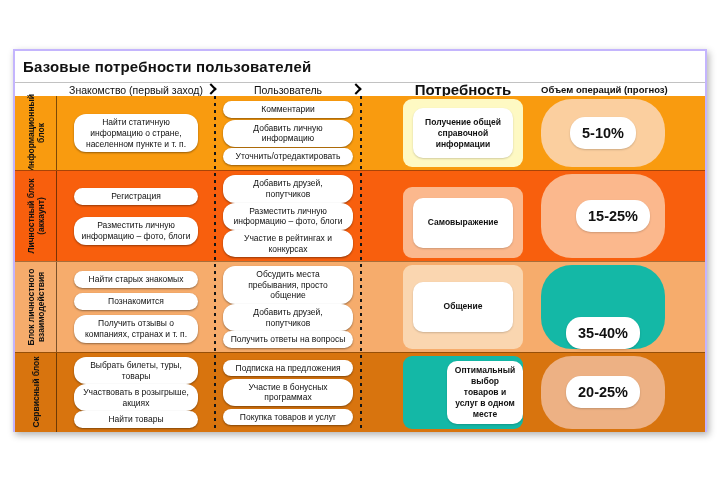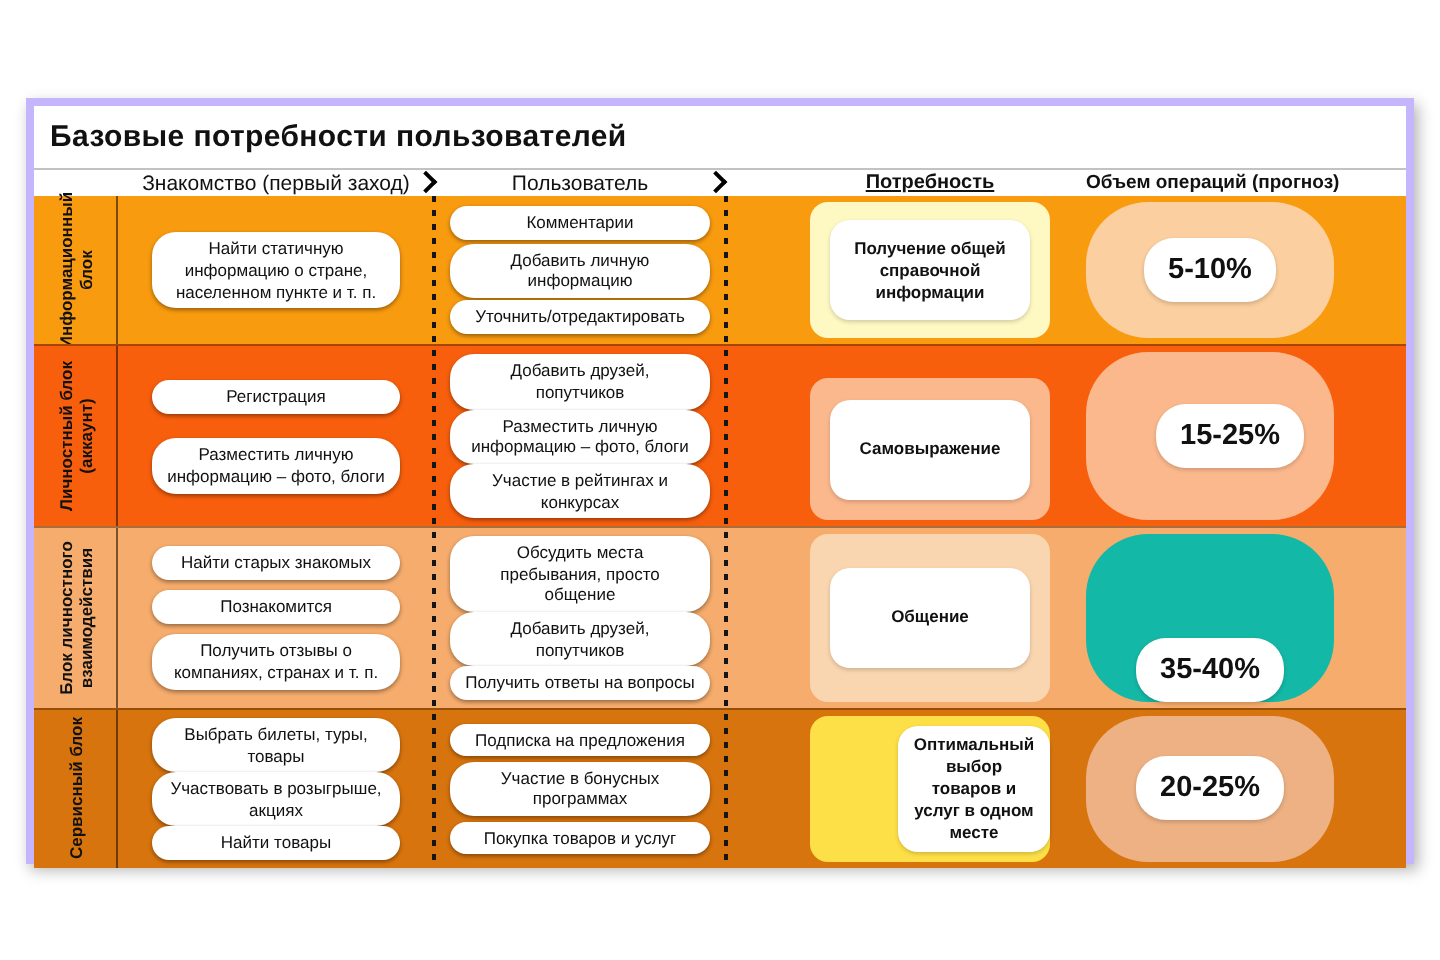--- a/index.html
+++ b/index.html
@@ -1,34 +1,34 @@
 <!DOCTYPE html>
 <html><head>
 <meta charset="utf-8">
 <style>
   * { margin:0; padding:0; box-sizing:border-box; }
   html,body { width:720px; height:480px; background:#ffffff; overflow:hidden;
               font-family:"Liberation Sans","DejaVu Sans",sans-serif; color:#111; }
   .page { position:relative; width:720px; height:480px; background:#fff; }
 
   .slide { position:absolute; left:13px; top:49px; width:694px; height:383px;
-           background:#fff; border:4px solid #c4b5fd;
+           background:#fff; border:2px solid #c4b5fd;
            box-shadow:2px 3px 7px rgba(0,0,0,.30); }
 
   .slide-title { height:31px; padding:7px 0 0 8px; font-size:15px; font-weight:bold;
                  letter-spacing:.2px; }
   .title-rule { height:0; border-top:1px solid #c2c2c2; }
 
   .colheads { position:relative; height:13px; display:flex; align-items:center; }
   .ch { text-align:center; white-space:nowrap; }
   .ch-spacer1 { width:42px; }
   .ch-first  { width:158px; font-size:10.5px; }
   .ch-user   { width:146px; font-size:10.5px; }
   .ch-spacer2 { width:42px; }
-  .ch-need   { width:120px; font-size:10px; font-weight:bold;text-decoration:underline; }
+  .ch-need   { width:120px; font-size:15px; font-weight:bold; }
   .ch-spacer3 { width:18px; }
   .ch-vol    { width:124px; font-size:9.5px; font-weight:bold; }
   .chev { position:absolute; top:2px; width:8px; height:8px;
           border-top:2.6px solid #000; border-right:2.6px solid #000;
           transform:rotate(45deg); }
   .chev1 { left:192px; } .chev2 { left:337px; }
 
   .table { position:relative; height:336px; display:flex; flex-direction:column; }
   .vdash { position:absolute; top:0; bottom:0; width:2px; z-index:3;
            background:repeating-linear-gradient(to bottom,#151515 0 3px,transparent 3px 7px); }
@@ -165,21 +165,21 @@
           <div class="pill">Выбрать билеты, туры, товары</div>
           <div class="pill">Участвовать в розыгрыше, акциях</div>
           <div class="pill">Найти товары</div>
         </div>
         <div class="cell col2">
           <div class="pill">Подписка на предложения</div>
           <div class="pill">Участие в бонусных программах</div>
           <div class="pill">Покупка товаров и услуг</div>
         </div>
         <div class="gap-a"></div>
-        <div class="panel p3" style="background: #fde047; padding-left: 44px;">
+        <div class="panel p3" style="background: #14b8a6; padding-left: 44px;">
           <div class="needbox">Оптимальный выбор товаров и услуг в одном месте</div>
         </div>
         <div class="gap-b"></div>
         <div class="panel p4" style="background: rgb(237, 177, 132);">
           <div class="volbox">20-25%</div>
         </div>
       </div>
 
     </div>
   </div>

